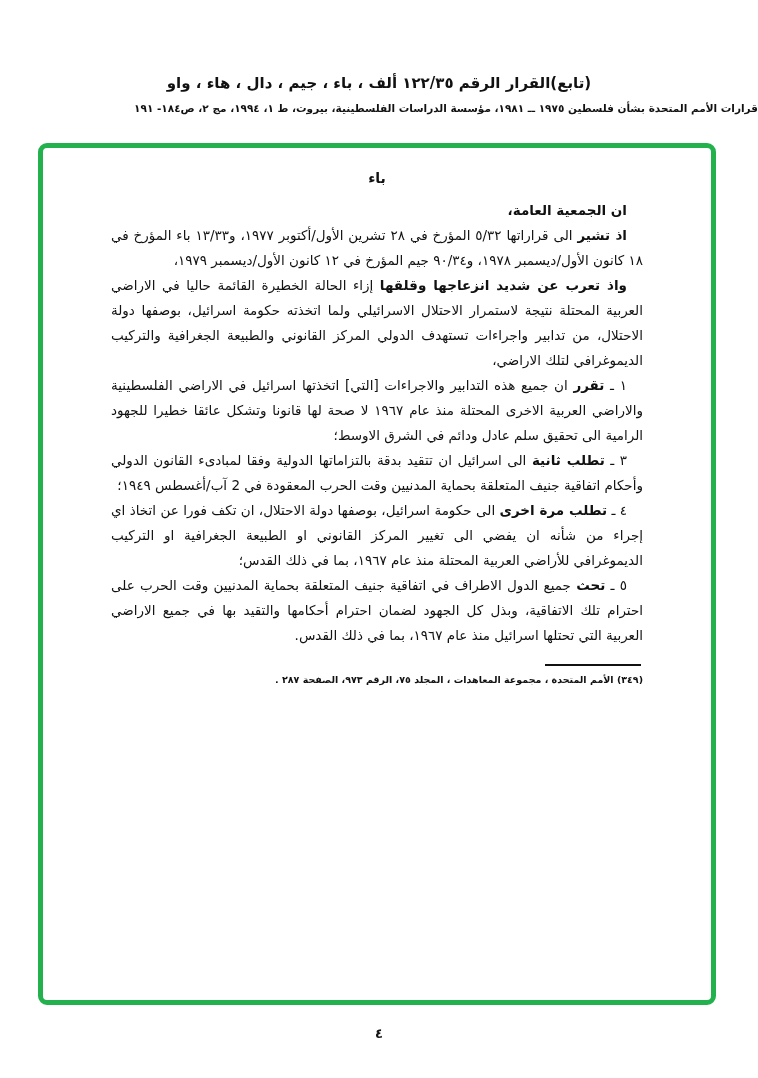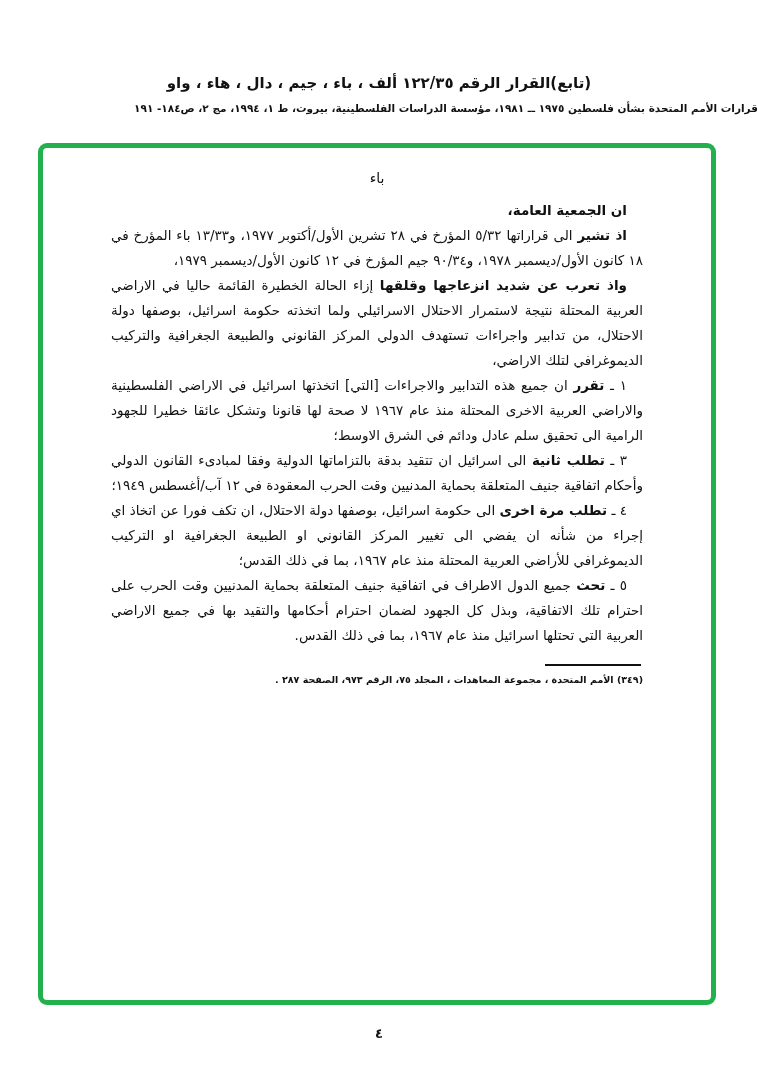--- a/index.html
+++ b/index.html
@@ -9,21 +9,21 @@
   }
   .header{position:absolute;top:0;left:0;width:758px;text-align:center;direction:rtl;}
   .hdr-line1{position:absolute;top:74px;left:0;width:758px;font-size:15px;font-weight:bold;letter-spacing:0.2px;}
   .hdr-line2{position:absolute;top:102px;left:0;width:758px;font-size:10.5px;font-weight:bold;text-align:right;}
   .greenbox{
     position:absolute;left:38px;top:143px;width:678px;height:862px;
     border:5px solid #22b14c;border-radius:9px;box-sizing:border-box;
     padding:16px 68px 0 68px;direction:rtl;overflow:hidden;
     display:flex;flex-direction:column;
   }
-  .section-heading{text-align:center;font-weight:normal;font-size:14px;margin:6px 0 12px 0;}
+  .section-heading{text-align:center;font-weight:bold;font-size:14px;margin:6px 0 12px 0;}
   .para{
     margin:0;font-size:13.5px;line-height:25px;text-align:justify;
     text-indent:16px;
   }
   .b{font-weight:bold;}
   sup.fnmark{font-size:8.5px;line-height:0;vertical-align:super;}
   .footnote{margin-top:16px;}
   .fn-rule{width:96px;height:2px;background:#111;margin:0 2px 7px auto; margin-right:2px;}
   .fn-text{font-size:9.5px;font-weight:bold;text-align:right;line-height:14px;}
   .pagenum{position:absolute;top:1026px;left:0;width:758px;text-align:center;font-size:13px;font-weight:bold;}
@@ -42,21 +42,21 @@
   <p class="para"><span class="b">ان الجمعية العامة،</span></p>
 
   <p class="para"><span class="b">اذ تشير</span><span> الى قراراتها ٥/٣٢ المؤرخ في ٢٨ تشرين الأول/أكتوبر ١٩٧٧، و١٣/٣٣ باء المؤرخ في ١٨ كانون الأول/ديسمبر ١٩٧٨، و٩٠/٣٤ جيم المؤرخ في ١٢ كانون الأول/ديسمبر ١٩٧٩،</span></p>
 
   <p class="para"><span class="b">واذ تعرب عن شديد انزعاجها وقلقها</span><span> إزاء الحالة الخطيرة القائمة حاليا في الاراضي العربية المحتلة نتيجة لاستمرار الاحتلال الاسرائيلي ولما اتخذته حكومة اسرائيل، بوصفها دولة الاحتلال، من تدابير واجراءات تستهدف الدولي المركز القانوني والطبيعة الجغرافية والتركيب الديموغرافي لتلك الاراضي،</span></p>
 
 
   <p class="para"><span>١ ـ </span><span class="b">تقرر</span><span> ان جميع هذه التدابير والاجراءات [التي] اتخذتها اسرائيل في الاراضي الفلسطينية والاراضي العربية الاخرى المحتلة منذ عام ١٩٦٧ لا صحة لها قانونا وتشكل عائقا خطيرا للجهود الرامية الى تحقيق سلم عادل ودائم في الشرق الاوسط؛</span></p>
 
 
-  <p class="para"><span>٣ ـ </span><span class="b">تطلب ثانية</span><span> الى اسرائيل ان تتقيد بدقة بالتزاماتها الدولية وفقا لمبادىء القانون الدولي وأحكام اتفاقية جنيف المتعلقة بحماية المدنيين وقت الحرب المعقودة في ١٢ آب/أغسطس ١٩٤٩؛</span></p>
+  <p class="para"><span>٣ ـ </span><span class="b">تطلب ثانية</span><span> الى اسرائيل ان تتقيد بدقة بالتزاماتها الدولية وفقا لمبادىء القانون الدولي وأحكام اتفاقية جنيف المتعلقة بحماية المدنيين وقت الحرب المعقودة في 2 آب/أغسطس ١٩٤٩؛</span></p>
 
   <p class="para"><span>٤ ـ </span><span class="b">تطلب مرة اخرى</span><span> الى حكومة اسرائيل، بوصفها دولة الاحتلال، ان تكف فورا عن اتخاذ اي إجراء من شأنه ان يفضي الى تغيير المركز القانوني او الطبيعة الجغرافية او التركيب الديموغرافي للأراضي العربية المحتلة منذ عام ١٩٦٧، بما في ذلك القدس؛</span></p>
 
   <p class="para"><span>٥ ـ </span><span class="b">تحث</span><span> جميع الدول الاطراف في اتفاقية جنيف المتعلقة بحماية المدنيين وقت الحرب على احترام تلك الاتفاقية، وبذل كل الجهود لضمان احترام أحكامها والتقيد بها في جميع الاراضي العربية التي تحتلها اسرائيل منذ عام ١٩٦٧، بما في ذلك القدس.</span></p>
 
   <div class="footnote">
     <div class="fn-rule"></div>
     <div class="fn-text">(٣٤٩) الأمم المتحدة ، مجموعة المعاهدات ، المجلد ٧٥، الرقم ٩٧٣، الصفحة ٢٨٧ .</div>
   </div>
 </div>

